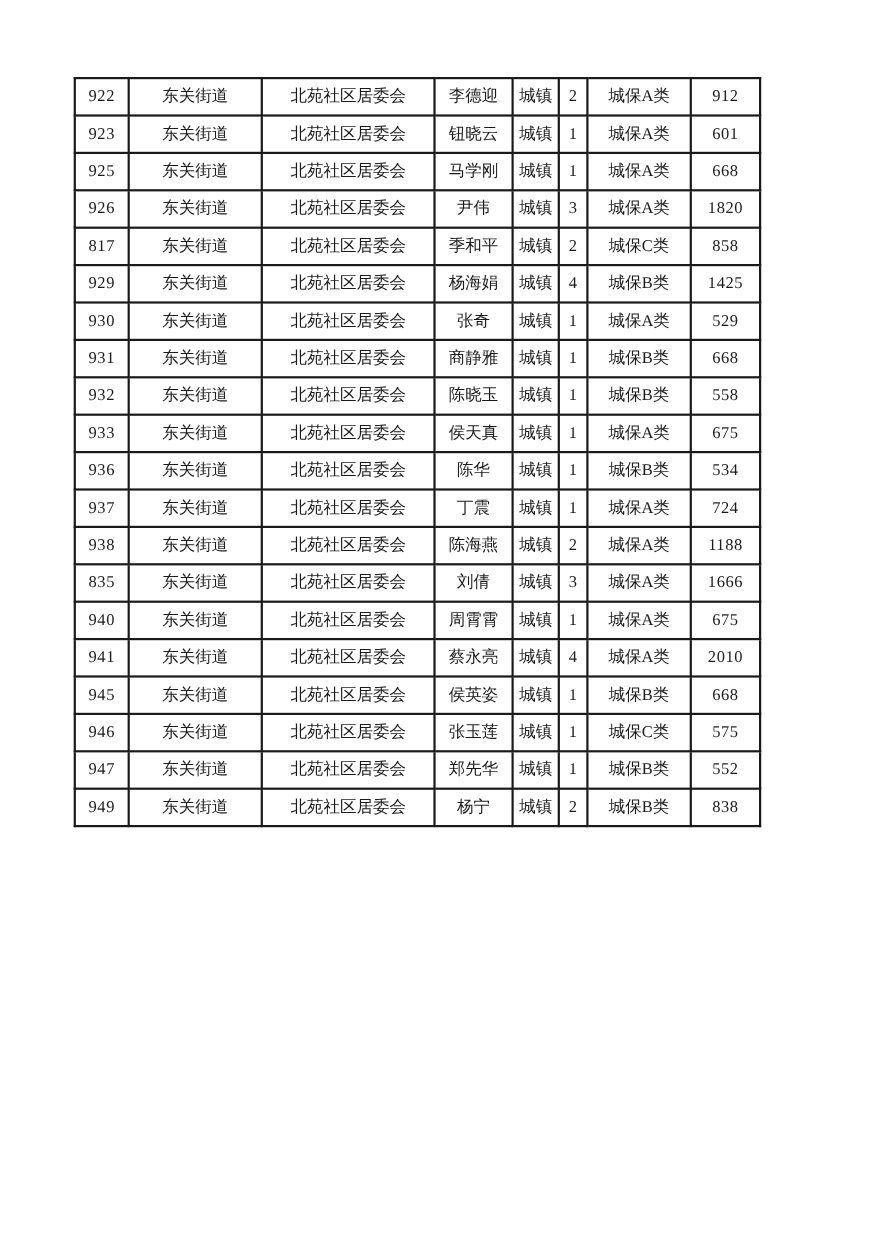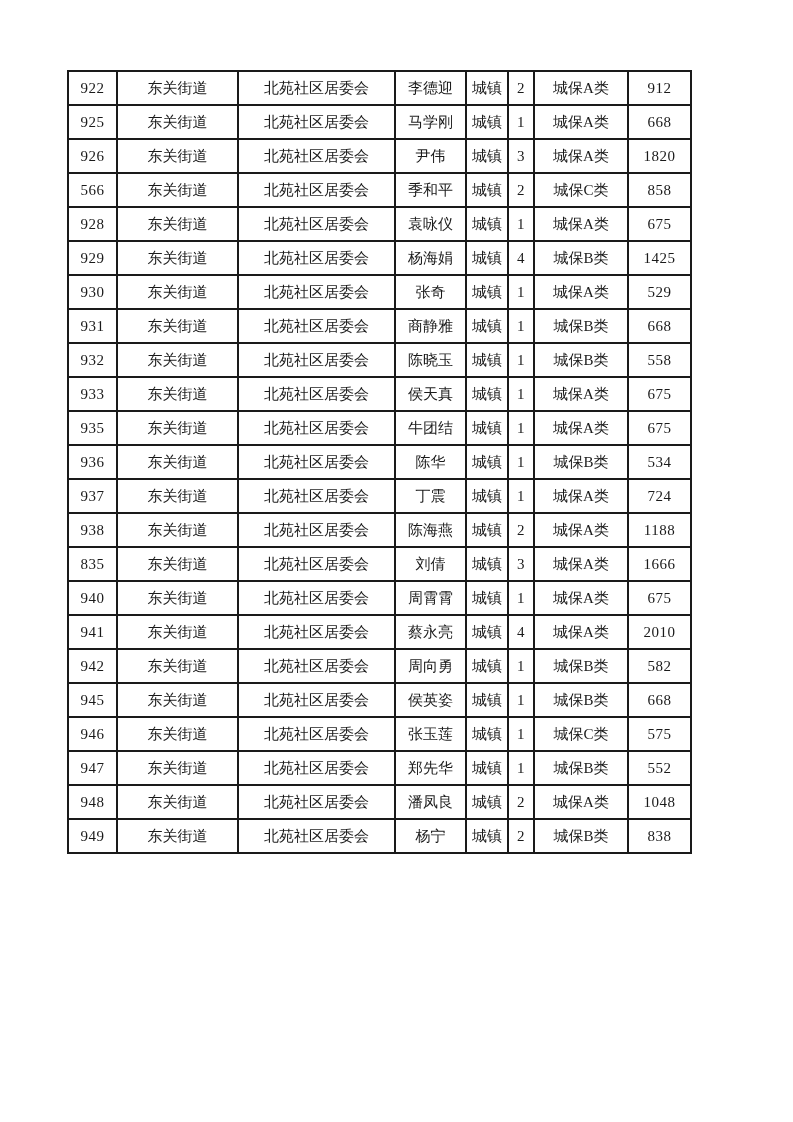--- a/index.html
+++ b/index.html
@@ -65,20 +65,30 @@
     <td class="c-seq">922</td>
     <td class="c-street">东关街道</td>
     <td class="c-community">北苑社区居委会</td>
     <td class="c-name">李德迎</td>
     <td class="c-residence">城镇</td>
     <td class="c-count">2</td>
     <td class="c-category">城保A类</td>
     <td class="c-amount">912</td>
   </tr>
 
+  <tr>
+    <td class="c-seq">923</td>
+    <td class="c-street">东关街道</td>
+    <td class="c-community">北苑社区居委会</td>
+    <td class="c-name">钮晓云</td>
+    <td class="c-residence">城镇</td>
+    <td class="c-count">1</td>
+    <td class="c-category">城保A类</td>
+    <td class="c-amount">601</td>
+  </tr>
 
 
   <tr>
     <td class="c-seq">925</td>
     <td class="c-street">东关街道</td>
     <td class="c-community">北苑社区居委会</td>
     <td class="c-name">马学刚</td>
     <td class="c-residence">城镇</td>
     <td class="c-count">1</td>
     <td class="c-category">城保A类</td>
@@ -90,184 +100,154 @@
     <td class="c-street">东关街道</td>
     <td class="c-community">北苑社区居委会</td>
     <td class="c-name">尹伟</td>
     <td class="c-residence">城镇</td>
     <td class="c-count">3</td>
     <td class="c-category">城保A类</td>
     <td class="c-amount">1820</td>
   </tr>
 
   <tr>
-    <td class="c-seq">566</td>
+    <td class="c-seq">817</td>
     <td class="c-street">东关街道</td>
     <td class="c-community">北苑社区居委会</td>
     <td class="c-name">季和平</td>
     <td class="c-residence">城镇</td>
     <td class="c-count">2</td>
     <td class="c-category">城保C类</td>
     <td class="c-amount">858</td>
   </tr>
 
-  <tr>
-    <td class="c-seq">928</td>
-    <td class="c-street">东关街道</td>
-    <td class="c-community">北苑社区居委会</td>
-    <td class="c-name">袁咏仪</td>
+
+  <tr>
+    <td class="c-seq">929</td>
+    <td class="c-street">东关街道</td>
+    <td class="c-community">北苑社区居委会</td>
+    <td class="c-name">杨海娟</td>
+    <td class="c-residence">城镇</td>
+    <td class="c-count">4</td>
+    <td class="c-category">城保B类</td>
+    <td class="c-amount">1425</td>
+  </tr>
+
+  <tr>
+    <td class="c-seq">930</td>
+    <td class="c-street">东关街道</td>
+    <td class="c-community">北苑社区居委会</td>
+    <td class="c-name">张奇</td>
+    <td class="c-residence">城镇</td>
+    <td class="c-count">1</td>
+    <td class="c-category">城保A类</td>
+    <td class="c-amount">529</td>
+  </tr>
+
+  <tr>
+    <td class="c-seq">931</td>
+    <td class="c-street">东关街道</td>
+    <td class="c-community">北苑社区居委会</td>
+    <td class="c-name">商静雅</td>
+    <td class="c-residence">城镇</td>
+    <td class="c-count">1</td>
+    <td class="c-category">城保B类</td>
+    <td class="c-amount">668</td>
+  </tr>
+
+  <tr>
+    <td class="c-seq">932</td>
+    <td class="c-street">东关街道</td>
+    <td class="c-community">北苑社区居委会</td>
+    <td class="c-name">陈晓玉</td>
+    <td class="c-residence">城镇</td>
+    <td class="c-count">1</td>
+    <td class="c-category">城保B类</td>
+    <td class="c-amount">558</td>
+  </tr>
+
+  <tr>
+    <td class="c-seq">933</td>
+    <td class="c-street">东关街道</td>
+    <td class="c-community">北苑社区居委会</td>
+    <td class="c-name">侯天真</td>
     <td class="c-residence">城镇</td>
     <td class="c-count">1</td>
     <td class="c-category">城保A类</td>
     <td class="c-amount">675</td>
   </tr>
 
-  <tr>
-    <td class="c-seq">929</td>
-    <td class="c-street">东关街道</td>
-    <td class="c-community">北苑社区居委会</td>
-    <td class="c-name">杨海娟</td>
+
+
+  <tr>
+    <td class="c-seq">936</td>
+    <td class="c-street">东关街道</td>
+    <td class="c-community">北苑社区居委会</td>
+    <td class="c-name">陈华</td>
+    <td class="c-residence">城镇</td>
+    <td class="c-count">1</td>
+    <td class="c-category">城保B类</td>
+    <td class="c-amount">534</td>
+  </tr>
+
+  <tr>
+    <td class="c-seq">937</td>
+    <td class="c-street">东关街道</td>
+    <td class="c-community">北苑社区居委会</td>
+    <td class="c-name">丁震</td>
+    <td class="c-residence">城镇</td>
+    <td class="c-count">1</td>
+    <td class="c-category">城保A类</td>
+    <td class="c-amount">724</td>
+  </tr>
+
+  <tr>
+    <td class="c-seq">938</td>
+    <td class="c-street">东关街道</td>
+    <td class="c-community">北苑社区居委会</td>
+    <td class="c-name">陈海燕</td>
+    <td class="c-residence">城镇</td>
+    <td class="c-count">2</td>
+    <td class="c-category">城保A类</td>
+    <td class="c-amount">1188</td>
+  </tr>
+
+  <tr>
+    <td class="c-seq">835</td>
+    <td class="c-street">东关街道</td>
+    <td class="c-community">北苑社区居委会</td>
+    <td class="c-name">刘倩</td>
+    <td class="c-residence">城镇</td>
+    <td class="c-count">3</td>
+    <td class="c-category">城保A类</td>
+    <td class="c-amount">1666</td>
+  </tr>
+
+  <tr>
+    <td class="c-seq">940</td>
+    <td class="c-street">东关街道</td>
+    <td class="c-community">北苑社区居委会</td>
+    <td class="c-name">周霄霄</td>
+    <td class="c-residence">城镇</td>
+    <td class="c-count">1</td>
+    <td class="c-category">城保A类</td>
+    <td class="c-amount">675</td>
+  </tr>
+
+  <tr>
+    <td class="c-seq">941</td>
+    <td class="c-street">东关街道</td>
+    <td class="c-community">北苑社区居委会</td>
+    <td class="c-name">蔡永亮</td>
     <td class="c-residence">城镇</td>
     <td class="c-count">4</td>
-    <td class="c-category">城保B类</td>
-    <td class="c-amount">1425</td>
-  </tr>
-
-  <tr>
-    <td class="c-seq">930</td>
-    <td class="c-street">东关街道</td>
-    <td class="c-community">北苑社区居委会</td>
-    <td class="c-name">张奇</td>
-    <td class="c-residence">城镇</td>
-    <td class="c-count">1</td>
-    <td class="c-category">城保A类</td>
-    <td class="c-amount">529</td>
-  </tr>
-
-  <tr>
-    <td class="c-seq">931</td>
-    <td class="c-street">东关街道</td>
-    <td class="c-community">北苑社区居委会</td>
-    <td class="c-name">商静雅</td>
-    <td class="c-residence">城镇</td>
-    <td class="c-count">1</td>
-    <td class="c-category">城保B类</td>
-    <td class="c-amount">668</td>
-  </tr>
-
-  <tr>
-    <td class="c-seq">932</td>
-    <td class="c-street">东关街道</td>
-    <td class="c-community">北苑社区居委会</td>
-    <td class="c-name">陈晓玉</td>
-    <td class="c-residence">城镇</td>
-    <td class="c-count">1</td>
-    <td class="c-category">城保B类</td>
-    <td class="c-amount">558</td>
-  </tr>
-
-  <tr>
-    <td class="c-seq">933</td>
-    <td class="c-street">东关街道</td>
-    <td class="c-community">北苑社区居委会</td>
-    <td class="c-name">侯天真</td>
-    <td class="c-residence">城镇</td>
-    <td class="c-count">1</td>
-    <td class="c-category">城保A类</td>
-    <td class="c-amount">675</td>
-  </tr>
-
-
-  <tr>
-    <td class="c-seq">935</td>
-    <td class="c-street">东关街道</td>
-    <td class="c-community">北苑社区居委会</td>
-    <td class="c-name">牛团结</td>
-    <td class="c-residence">城镇</td>
-    <td class="c-count">1</td>
-    <td class="c-category">城保A类</td>
-    <td class="c-amount">675</td>
-  </tr>
-
-  <tr>
-    <td class="c-seq">936</td>
-    <td class="c-street">东关街道</td>
-    <td class="c-community">北苑社区居委会</td>
-    <td class="c-name">陈华</td>
-    <td class="c-residence">城镇</td>
-    <td class="c-count">1</td>
-    <td class="c-category">城保B类</td>
-    <td class="c-amount">534</td>
-  </tr>
-
-  <tr>
-    <td class="c-seq">937</td>
-    <td class="c-street">东关街道</td>
-    <td class="c-community">北苑社区居委会</td>
-    <td class="c-name">丁震</td>
-    <td class="c-residence">城镇</td>
-    <td class="c-count">1</td>
-    <td class="c-category">城保A类</td>
-    <td class="c-amount">724</td>
-  </tr>
-
-  <tr>
-    <td class="c-seq">938</td>
-    <td class="c-street">东关街道</td>
-    <td class="c-community">北苑社区居委会</td>
-    <td class="c-name">陈海燕</td>
-    <td class="c-residence">城镇</td>
-    <td class="c-count">2</td>
-    <td class="c-category">城保A类</td>
-    <td class="c-amount">1188</td>
-  </tr>
-
-  <tr>
-    <td class="c-seq">835</td>
-    <td class="c-street">东关街道</td>
-    <td class="c-community">北苑社区居委会</td>
-    <td class="c-name">刘倩</td>
-    <td class="c-residence">城镇</td>
-    <td class="c-count">3</td>
-    <td class="c-category">城保A类</td>
-    <td class="c-amount">1666</td>
-  </tr>
-
-  <tr>
-    <td class="c-seq">940</td>
-    <td class="c-street">东关街道</td>
-    <td class="c-community">北苑社区居委会</td>
-    <td class="c-name">周霄霄</td>
-    <td class="c-residence">城镇</td>
-    <td class="c-count">1</td>
-    <td class="c-category">城保A类</td>
-    <td class="c-amount">675</td>
-  </tr>
-
-  <tr>
-    <td class="c-seq">941</td>
-    <td class="c-street">东关街道</td>
-    <td class="c-community">北苑社区居委会</td>
-    <td class="c-name">蔡永亮</td>
-    <td class="c-residence">城镇</td>
-    <td class="c-count">4</td>
     <td class="c-category">城保A类</td>
     <td class="c-amount">2010</td>
   </tr>
 
-  <tr>
-    <td class="c-seq">942</td>
-    <td class="c-street">东关街道</td>
-    <td class="c-community">北苑社区居委会</td>
-    <td class="c-name">周向勇</td>
-    <td class="c-residence">城镇</td>
-    <td class="c-count">1</td>
-    <td class="c-category">城保B类</td>
-    <td class="c-amount">582</td>
-  </tr>
 
 
 
   <tr>
     <td class="c-seq">945</td>
     <td class="c-street">东关街道</td>
     <td class="c-community">北苑社区居委会</td>
     <td class="c-name">侯英姿</td>
     <td class="c-residence">城镇</td>
     <td class="c-count">1</td>
@@ -290,30 +270,20 @@
     <td class="c-seq">947</td>
     <td class="c-street">东关街道</td>
     <td class="c-community">北苑社区居委会</td>
     <td class="c-name">郑先华</td>
     <td class="c-residence">城镇</td>
     <td class="c-count">1</td>
     <td class="c-category">城保B类</td>
     <td class="c-amount">552</td>
   </tr>
 
-  <tr>
-    <td class="c-seq">948</td>
-    <td class="c-street">东关街道</td>
-    <td class="c-community">北苑社区居委会</td>
-    <td class="c-name">潘凤良</td>
-    <td class="c-residence">城镇</td>
-    <td class="c-count">2</td>
-    <td class="c-category">城保A类</td>
-    <td class="c-amount">1048</td>
-  </tr>
 
   <tr>
     <td class="c-seq">949</td>
     <td class="c-street">东关街道</td>
     <td class="c-community">北苑社区居委会</td>
     <td class="c-name">杨宁</td>
     <td class="c-residence">城镇</td>
     <td class="c-count">2</td>
     <td class="c-category">城保B类</td>
     <td class="c-amount">838</td>

